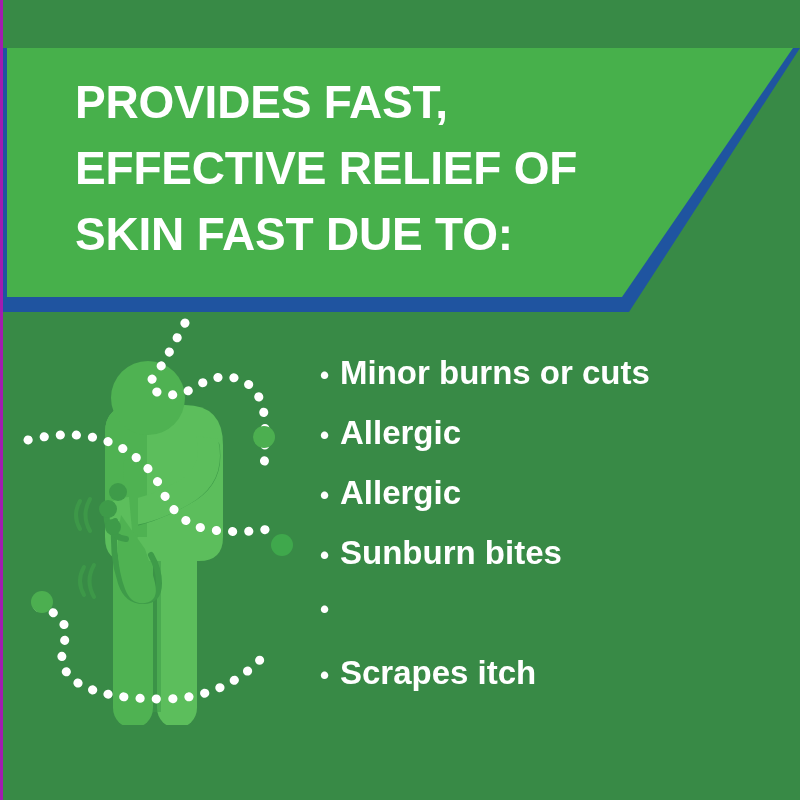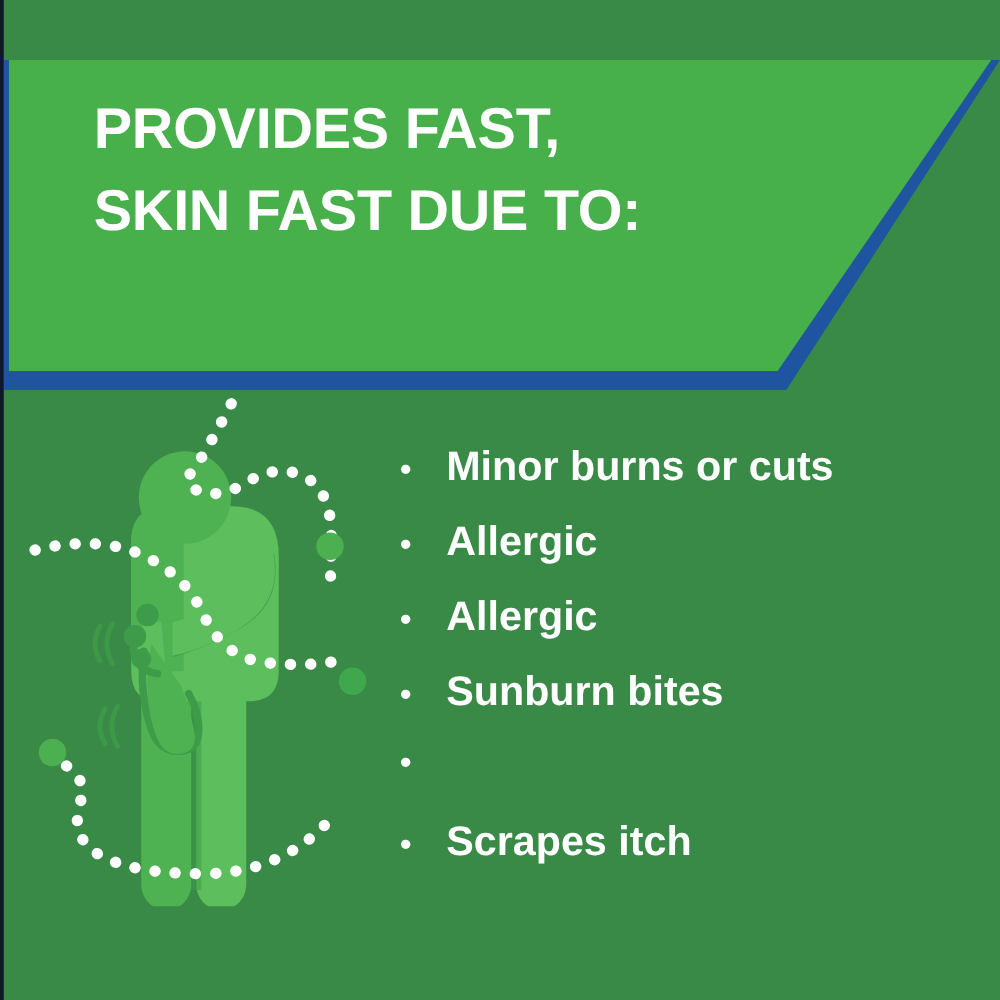--- a/index.html
+++ b/index.html
@@ -6,21 +6,21 @@
   html, body {
     margin: 0;
     padding: 0;
     background: #ffffff;
   }
   #poster {
     position: relative;
     width: 800px;
     height: 800px;
     overflow: hidden;
-    background: #0f172a;
+    background: #a21caf;
     font-family: "Liberation Sans", sans-serif;
   }
   .bg-dark {
     position: absolute;
     left: 3px;
     top: 0;
     width: 797px;
     height: 800px;
     background: #388A46;
   }
@@ -80,21 +80,21 @@
     line-height: 1;
     height: 60px;
     white-space: nowrap;
   }
   .bullet-dot {
     width: 20px;
     flex: 0 0 20px;
     font-size: 26px;
     line-height: 1;
   }
-  .bullet-label { display: inline-block; margin-left: 17px; }
+  .bullet-label { display: inline-block; }
   
   .figure {
     position: absolute;
     left: 20px;
     top: 315px;
     width: 300px;
     height: 410px;
   }
 </style>
 </head>
@@ -102,20 +102,21 @@
 
 <div id="poster">
 
   <div class="bg-dark"></div>
 
   <div class="banner-wrap">
     <div class="banner-blue"></div>
     <div class="banner-green"></div>
     <div class="banner-text">
       <span class="ln">PROVIDES FAST,</span>
+      <span class="ln">EFFECTIVE RELIEF OF</span>
       <span class="ln">SKIN FAST DUE TO:</span>
     </div>
   </div>
 
   <div class="figure">
     <svg width="300" height="410" viewBox="0 0 300 410" xmlns="http://www.w3.org/2000/svg">
       <g>
 
         <path d="M93 208 h40 v185 a20 20 0 0 1 -40 0 z" fill="#4FB252"></path>
         <path d="M137 208 h40 v185 a20 20 0 0 1 -40 0 z" fill="#5CBE5C"></path>

